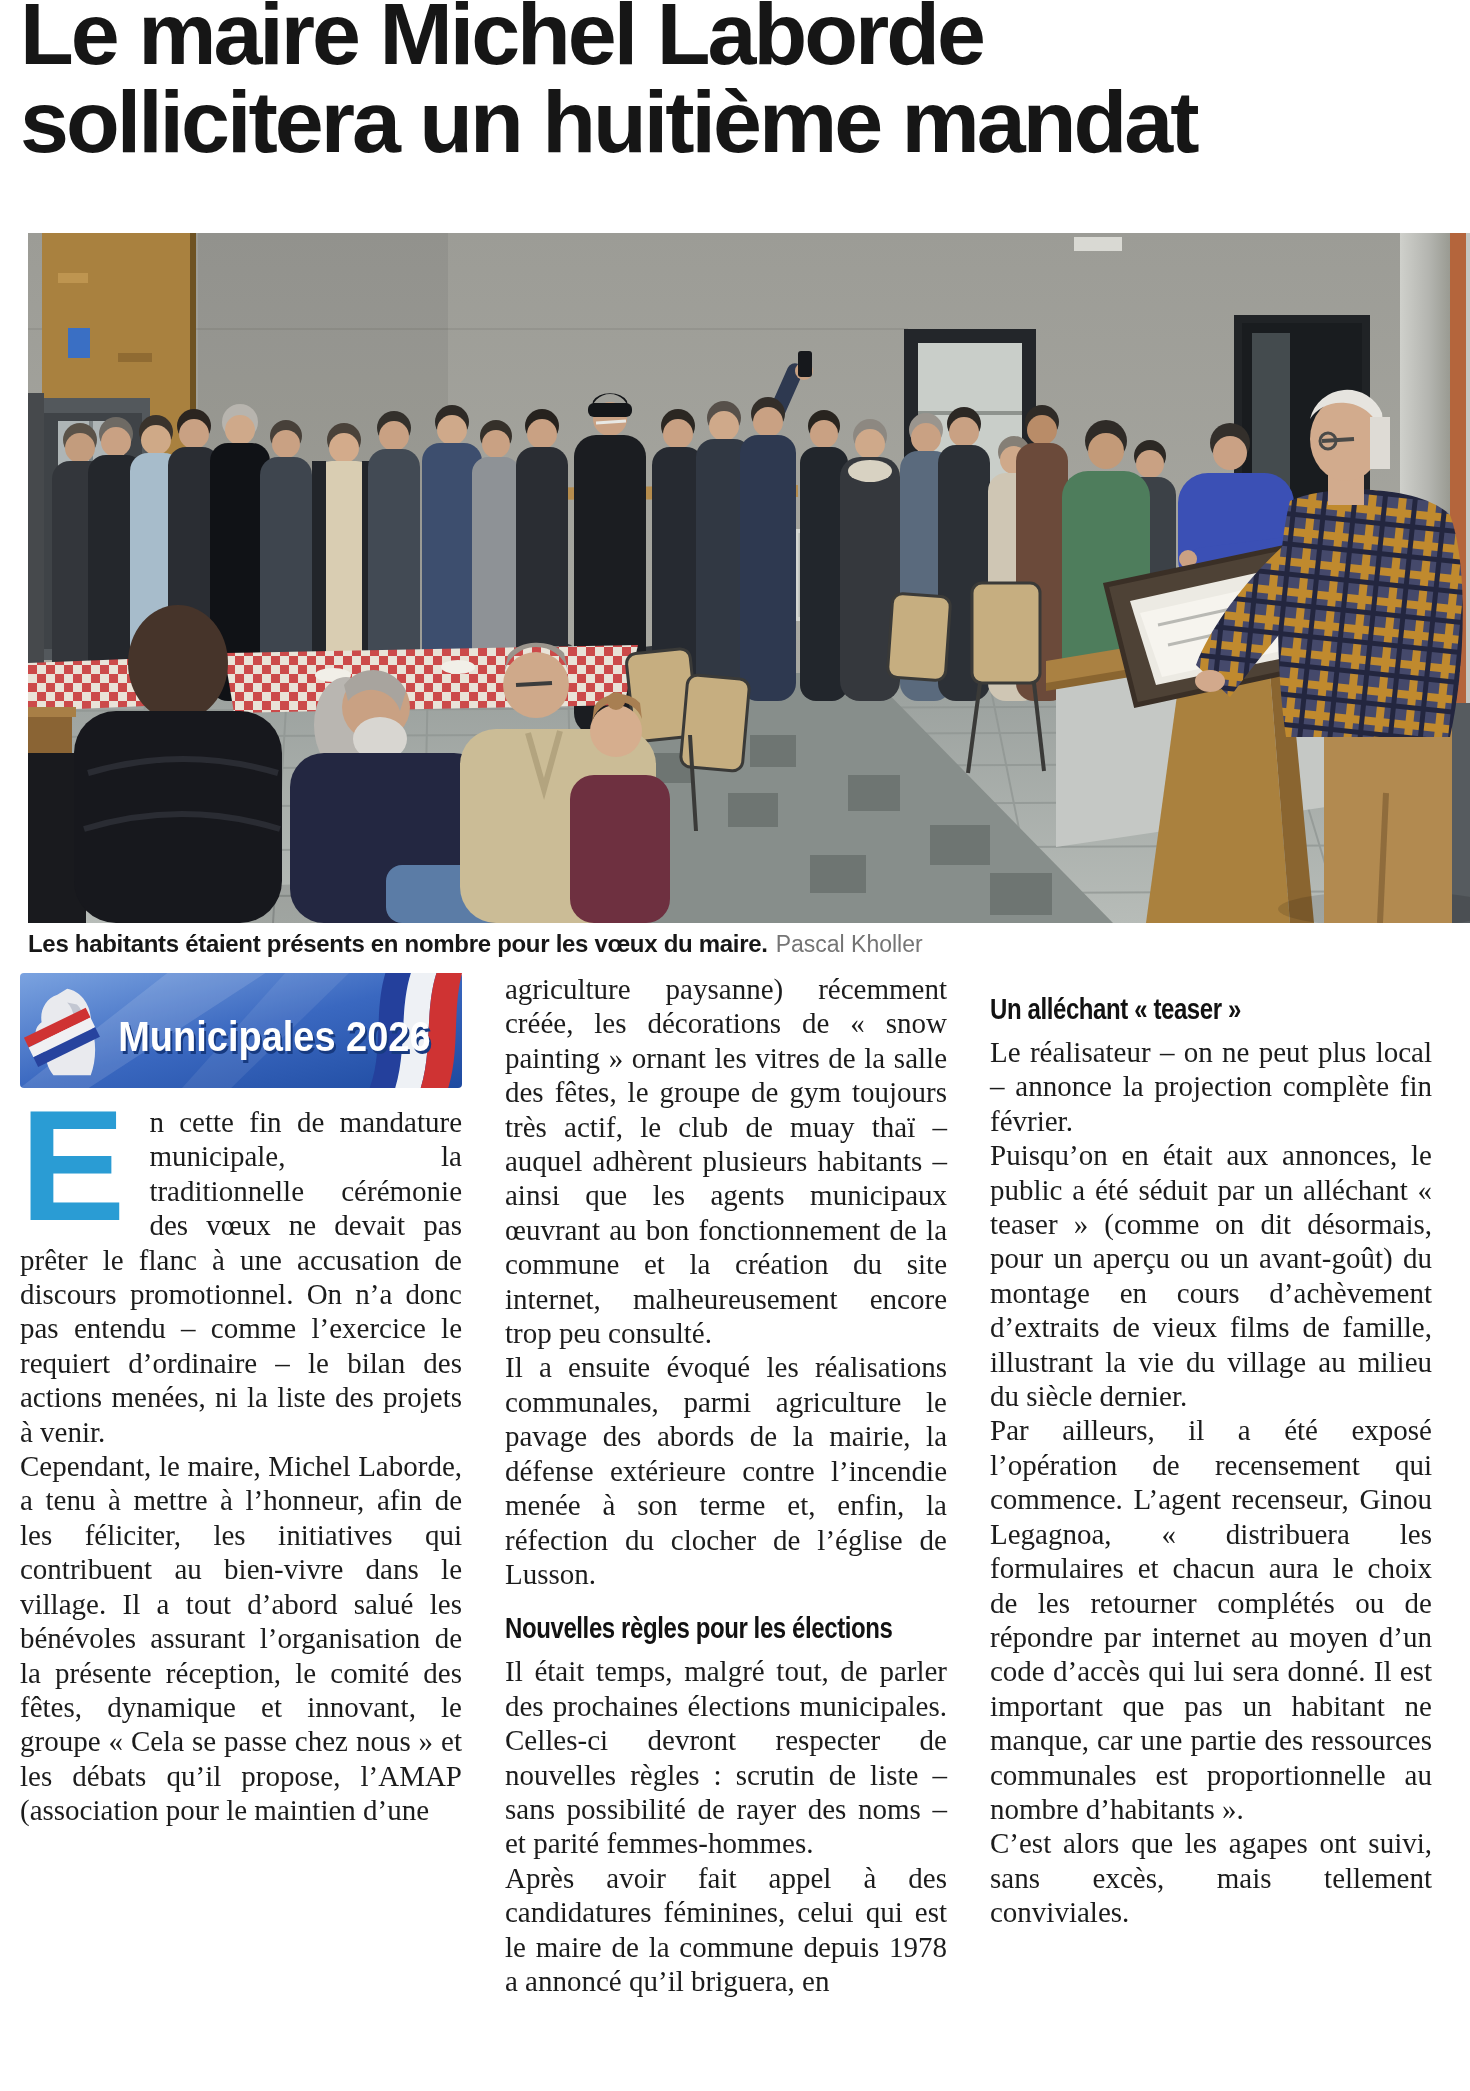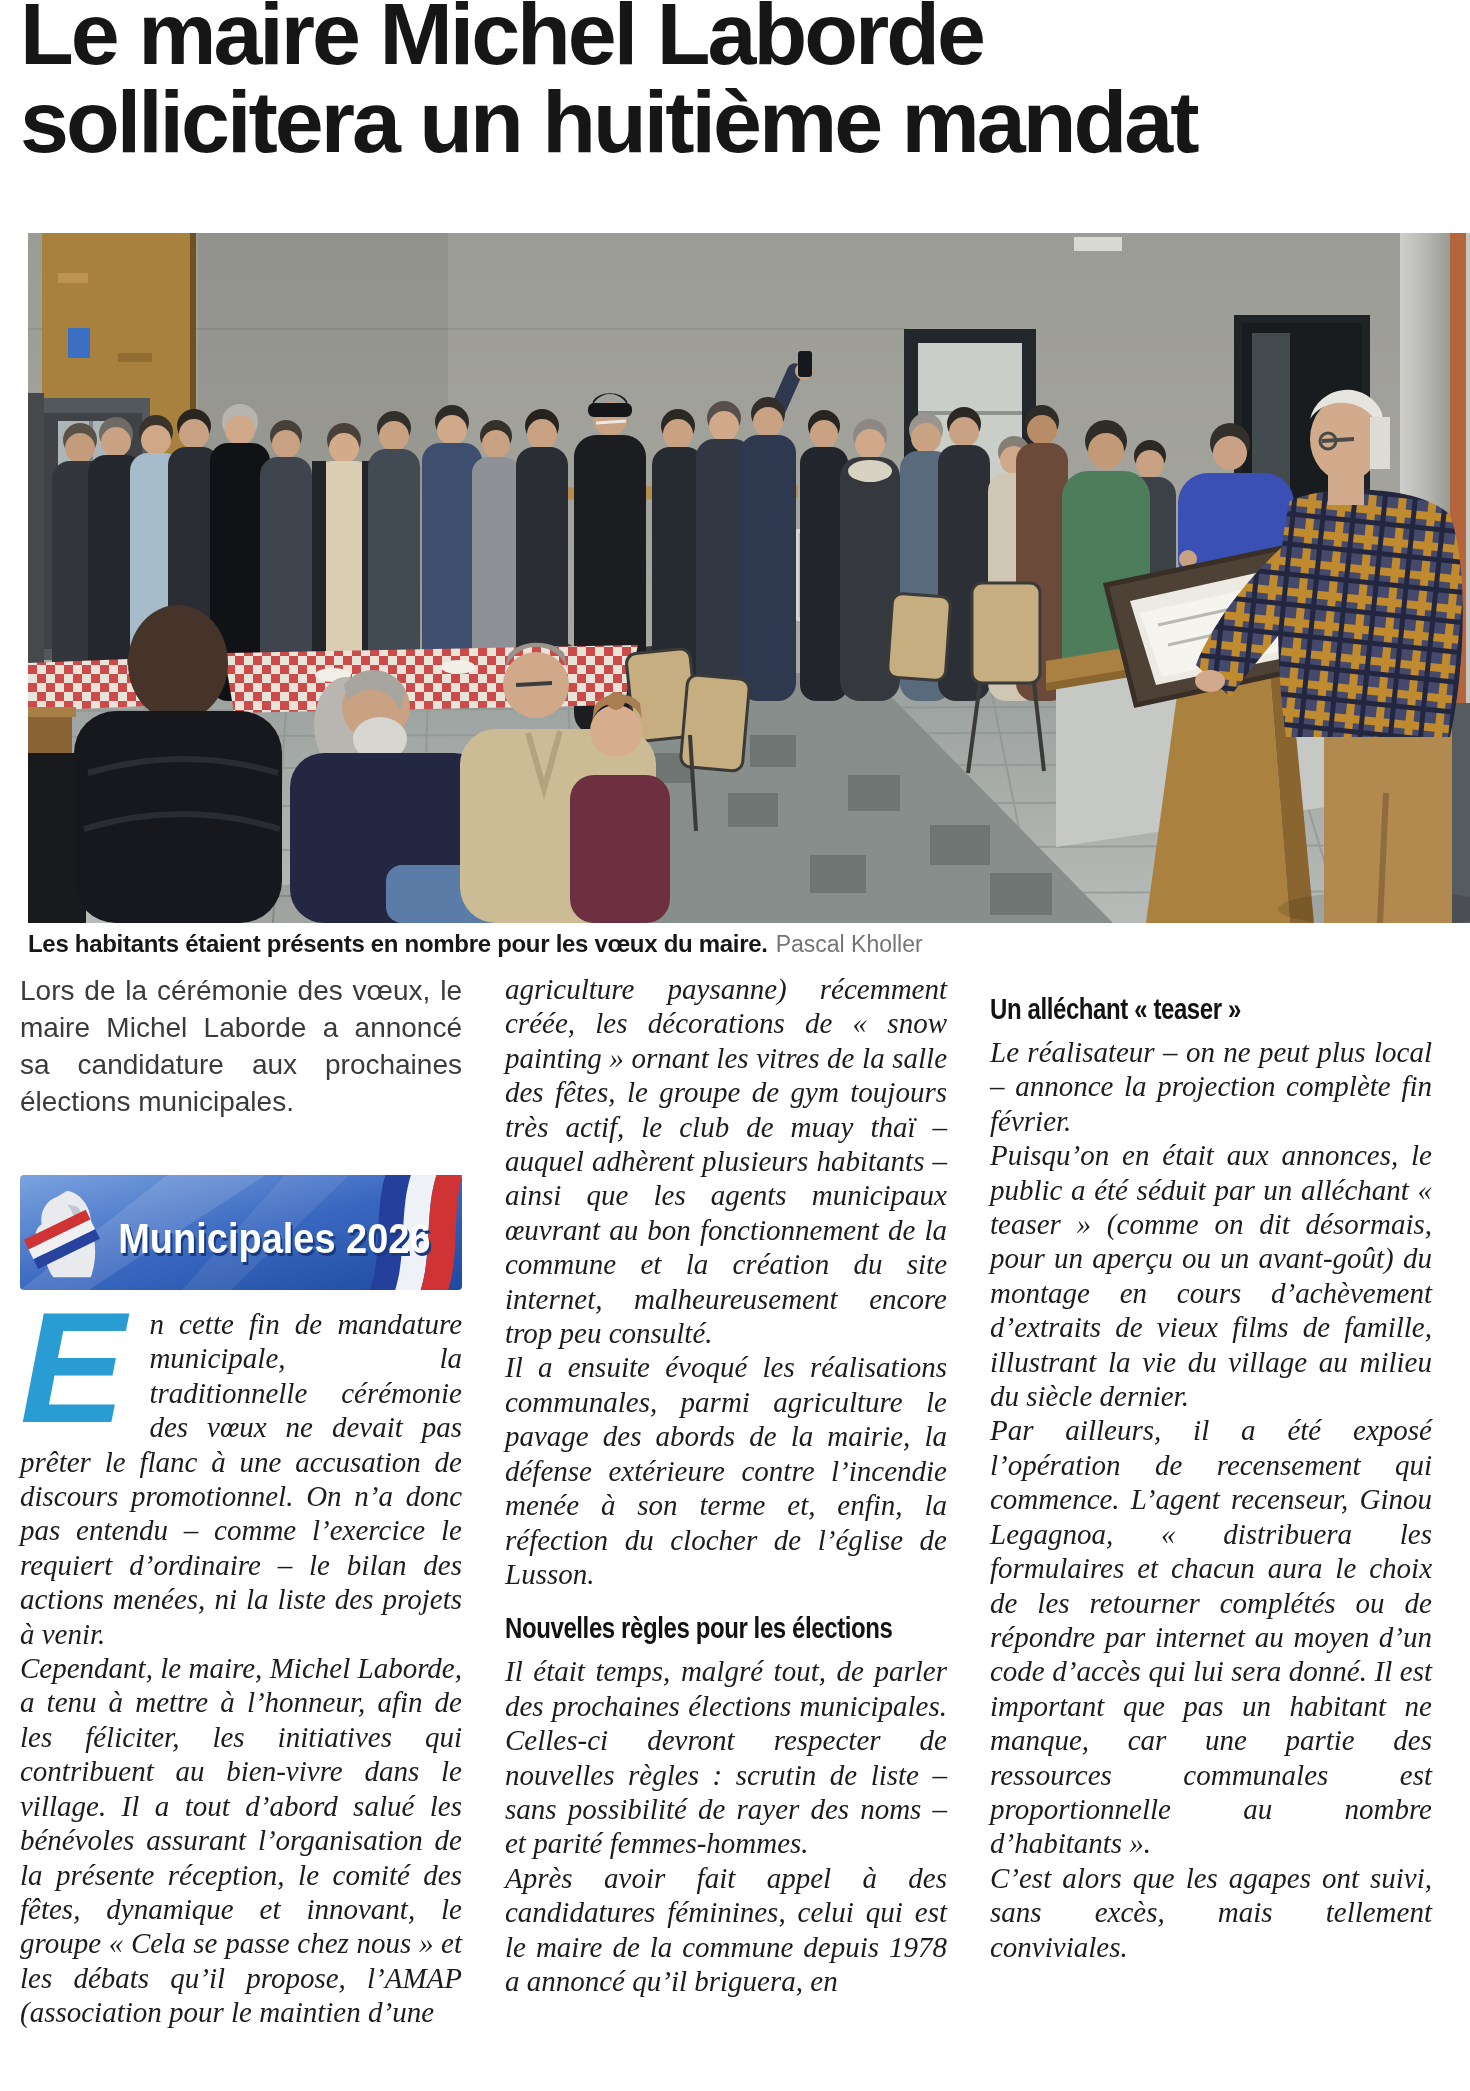--- a/index.html
+++ b/index.html
@@ -19,21 +19,21 @@
   figure.photo svg{display:block;width:1452px;height:690px;background:#9a9a94}
   figcaption{margin-top:7px;font-size:24px;font-weight:700;color:#171717;letter-spacing:-.3px}
   figcaption .credit{font-weight:400;font-size:23px;color:var(--credit_text);margin-left:8px;letter-spacing:0}
   .cols{position:absolute;left:20px;top:972px;width:1414px;height:1119px;display:flex;gap:43px}
   .col{width:442px;flex:0 0 442px}
   .lead{font-size:28px;line-height:37px;color:#3a3a3a;text-align:justify;margin:0 0 54px}
   .banner{width:518px;height:117px;margin:0 0 16px}
   .banner svg{display:block;width:442px;height:117px}
   p.body{
     font-family:"Liberation Serif","DejaVu Serif",serif;font-size:29px;line-height:34.4px;
-    text-align:justify;color:var(--body_text);margin:0;hyphens:auto;font-style:italic;
+    text-align:justify;color:var(--body_text);margin:0;hyphens:auto;
   }
   .dc{
     float:left;font-family:"Liberation Sans",sans-serif;font-weight:700;font-size:158px;line-height:112px;
     color:var(--dropcap);margin:4px 24px 18px 0;
   }
   .subhead{
     font-weight:700;font-size:30px;line-height:34px;color:#121212;margin:20px 0 9px;
     letter-spacing:-.5px;transform:scaleX(.8);transform-origin:left center;white-space:nowrap;
   }
 </style>
@@ -374,21 +374,20 @@
     </g>
   </svg>
   <figcaption>
     <span>Les habitants étaient présents en nombre pour les vœux du maire.</span><span class="credit">Pascal Kholler</span>
   </figcaption>
 </figure>
 
 <main class="cols">
 
   <section class="col">
-    <p class="lead">Lors de la cérémonie des vœux, le maire Michel Laborde a annoncé sa candidature aux prochaines élections municipales.</p>
 
     <div class="banner">
       <svg viewBox="0 0 450 117">
         <defs>
           <linearGradient id="gBan" x1="0" y1="0" x2="1" y2="1">
             <stop offset="0" stop-color="#7ba3e0"></stop>
               <stop offset=".5" stop-color="#3a68c0"></stop>
               <stop offset="1" stop-color="#1e4aa0"></stop>
           </linearGradient>
         </defs>

